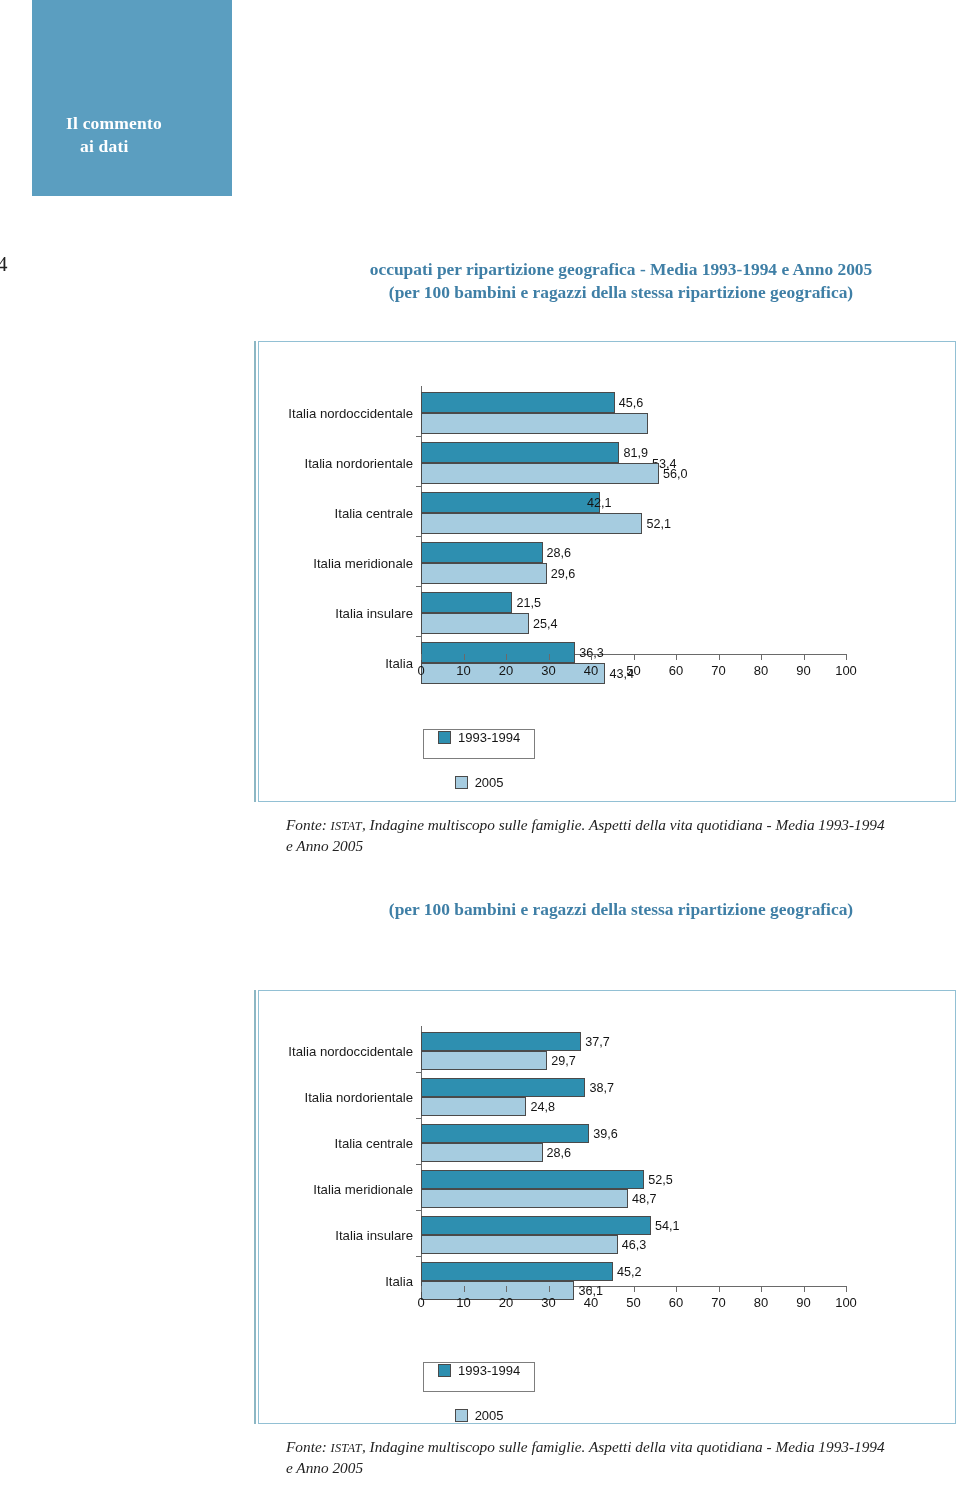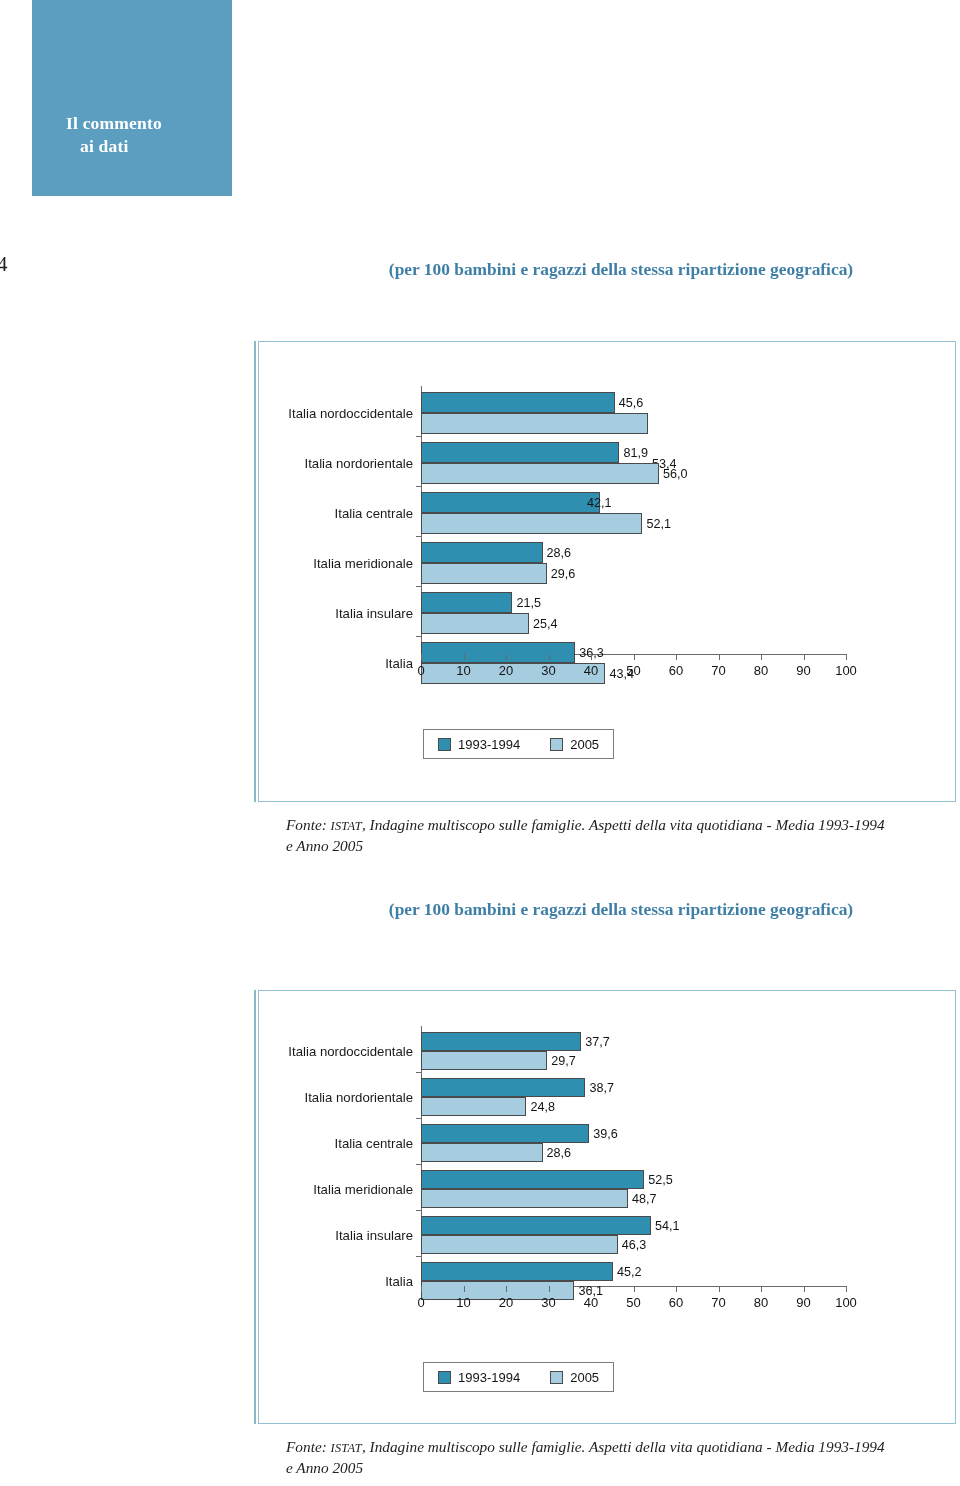--- a/index.html
+++ b/index.html
@@ -133,20 +133,21 @@
   }
   .legend {
     position: absolute;
     border: 1px solid #7d7d7d;
     background: #ffffff;
     box-sizing: border-box;
     display: flex;
     align-items: center;
     padding: 0 14px;
     gap: 30px;
+    flex-direction: column;
   }
   .legend-item {
     display: flex;
     align-items: center;
     gap: 7px;
     font-family: "Liberation Sans", sans-serif;
     font-size: 13px;
     color: #141414;
   }
   .swatch {
@@ -178,20 +179,21 @@
 <body>
 
 <div id="header-block">
   <div class="hline">Il commento</div>
   <div class="hline l2">ai dati</div>
 </div>
 
 <div id="page-number">4</div>
 
 <div class="chart-title" id="chart1-title" style="top:258px;">
+  <span class="tl indent">occupati per ripartizione geografica - Media 1993-1994 e Anno 2005</span>
   <span class="tl indent">(per 100 bambini e ragazzi della stessa ripartizione geografica)</span>
 </div>
 
 <div class="chart-box" id="chart1-box" style="top:341px;height:461px;">
   <div class="accent-bar" id="chart1-accent" style="height:461px;"></div>
   <div class="plot" id="chart1-plot">
       <div class="axis-line" style="left: 162px; top: 44px; width: 1px; height: 268px;"></div>
       <div class="axis-line" style="left: 162px; top: 312px; width: 426px; height: 1px;"></div>
       <div class="cat-label" style="right: 542px; top: 71px;">Italia nordoccidentale</div>
       <div class="bar s0" style="left: 162px; top: 50px; width: 193.8px; height: 21px; background: rgb(46, 143, 176);"></div>

